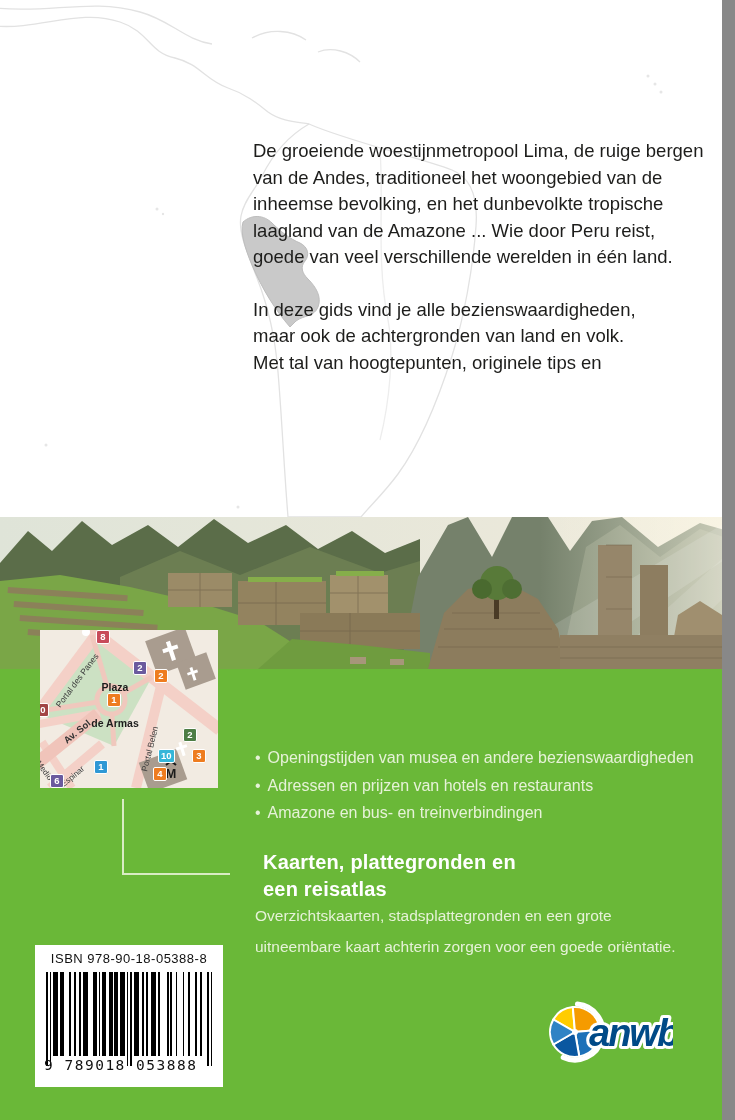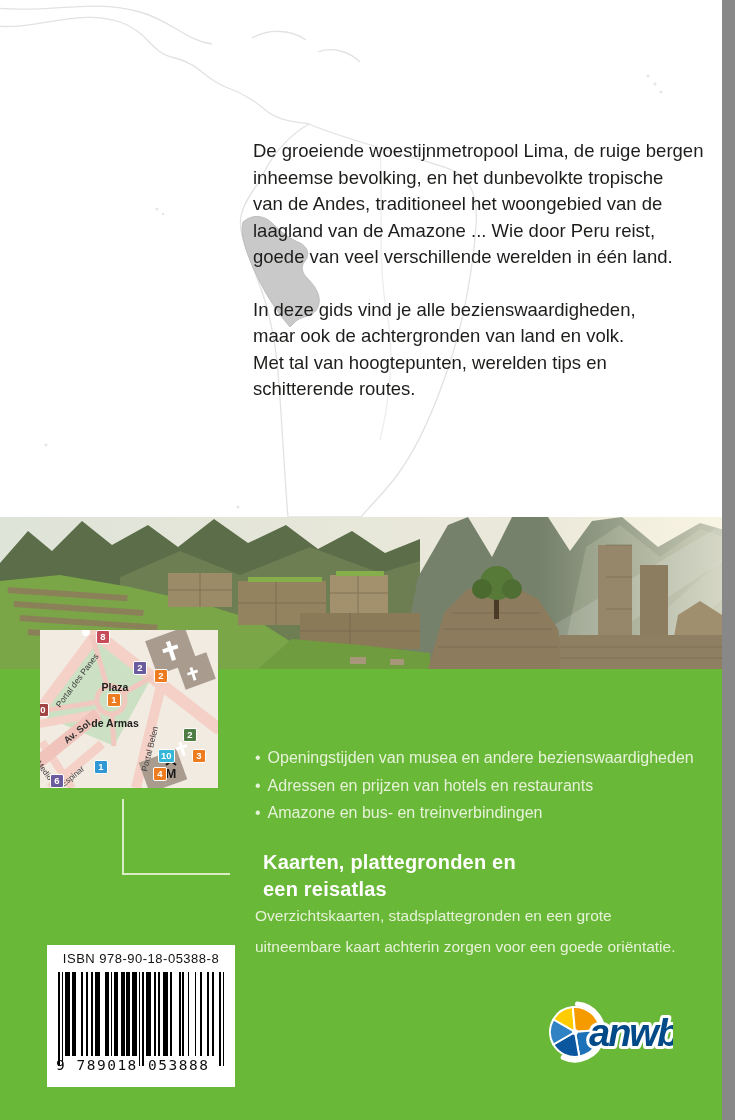--- a/index.html
+++ b/index.html
@@ -26,21 +26,21 @@
   
   .conn-v{position:absolute;left:122px;top:799px;width:2px;height:76px;background:#d9ecc4;}
   .conn-h{position:absolute;left:122px;top:873px;width:108px;height:2px;background:#d9ecc4;}
   
   .map-inset{position:absolute;left:40px;top:630px;width:178px;height:158px;overflow:hidden;}
   .map-inset svg{position:absolute;left:0;top:0;}
   .map-marker{position:absolute;box-sizing:border-box;height:14px;min-width:14px;padding:0 2px;
     border:1px solid #fff;border-radius:2px;color:#fff;font-size:9.5px;font-weight:bold;
     display:flex;align-items:center;justify-content:center;line-height:1;}
   
-  .barcode-box{position:absolute;left:35px;top:945px;width:188px;height:142px;background:var(--barcode-bg);margin-left:12px;}
+  .barcode-box{position:absolute;left:35px;top:945px;width:188px;height:142px;background:var(--barcode-bg);}
   .isbn{position:absolute;left:0;top:6px;width:100%;text-align:center;font-size:13px;
         letter-spacing:.5px;color:var(--barcode-text);}
   .bars{position:absolute;left:11px;top:27px;width:168px;height:96px;}
   .bars div{position:absolute;top:0;background:#000;}
   .digits{position:absolute;left:9px;top:112px;font-family:"DejaVu Sans Mono",monospace;
           font-size:14.5px;letter-spacing:1.5px;color:var(--barcode-text);}
   
   .anwb{position:absolute;left:541px;top:1000px;width:132px;height:70px;}
 </style>
 </head>
@@ -65,30 +65,29 @@
         <circle cx="163" cy="214" r="1.2"></circle>
       <circle cx="46" cy="445" r="1.5"></circle>
         <circle cx="238" cy="507" r="1.5"></circle>
     </g>
     <path d="M 243,222 C 252,214 264,215 272,223 C 280,231 290,239 300,243 C 308,247 310,255 305,261 C 300,267 302,273 308,279 C 316,287 322,297 318,307 C 314,317 304,315 296,321 L 290,327 C 276,311 262,289 252,265 C 245,248 240,233 243,222 Z" fill="#c9c9c9" stroke="#bdbdbd" stroke-width="1"></path>
   </svg>
 
   <div class="intro">
     <div class="para1">
       <div class="line">De groeiende woestijnmetropool Lima, de ruige bergen</div>
+      <div class="line">van de Andes, traditioneel het woongebied van de</div>
       <div class="line">inheemse bevolking, en het dunbevolkte tropische</div>
-      <div class="line">van de Andes, traditioneel het woongebied van de</div>
       <div class="line">laagland van de Amazone ... Wie door Peru reist,</div>
       <div class="line">goede van veel verschillende werelden in één land.</div>
     </div>
     <div class="para2">
       <div class="line">In deze gids vind je alle bezienswaardigheden,</div>
       <div class="line">maar ook de achtergronden van land en volk.</div>
-      <div class="line">Met tal van hoogtepunten, werelden tips en</div>
-      <div class="line">schitterende routes.</div>
+      <div class="line">Met tal van hoogtepunten, originele tips en</div>
     </div>
   </div>
 
   <div class="photo">
     <svg width="735" height="152" viewBox="0 0 735 152" preserveAspectRatio="none">
       <defs>
         <linearGradient id="sky" x1="0" y1="0" x2="1" y2="0">
           <stop offset="0" stop-color="#dfe4d8"></stop>
             <stop offset="1" stop-color="#efeadb"></stop>
         </linearGradient>

